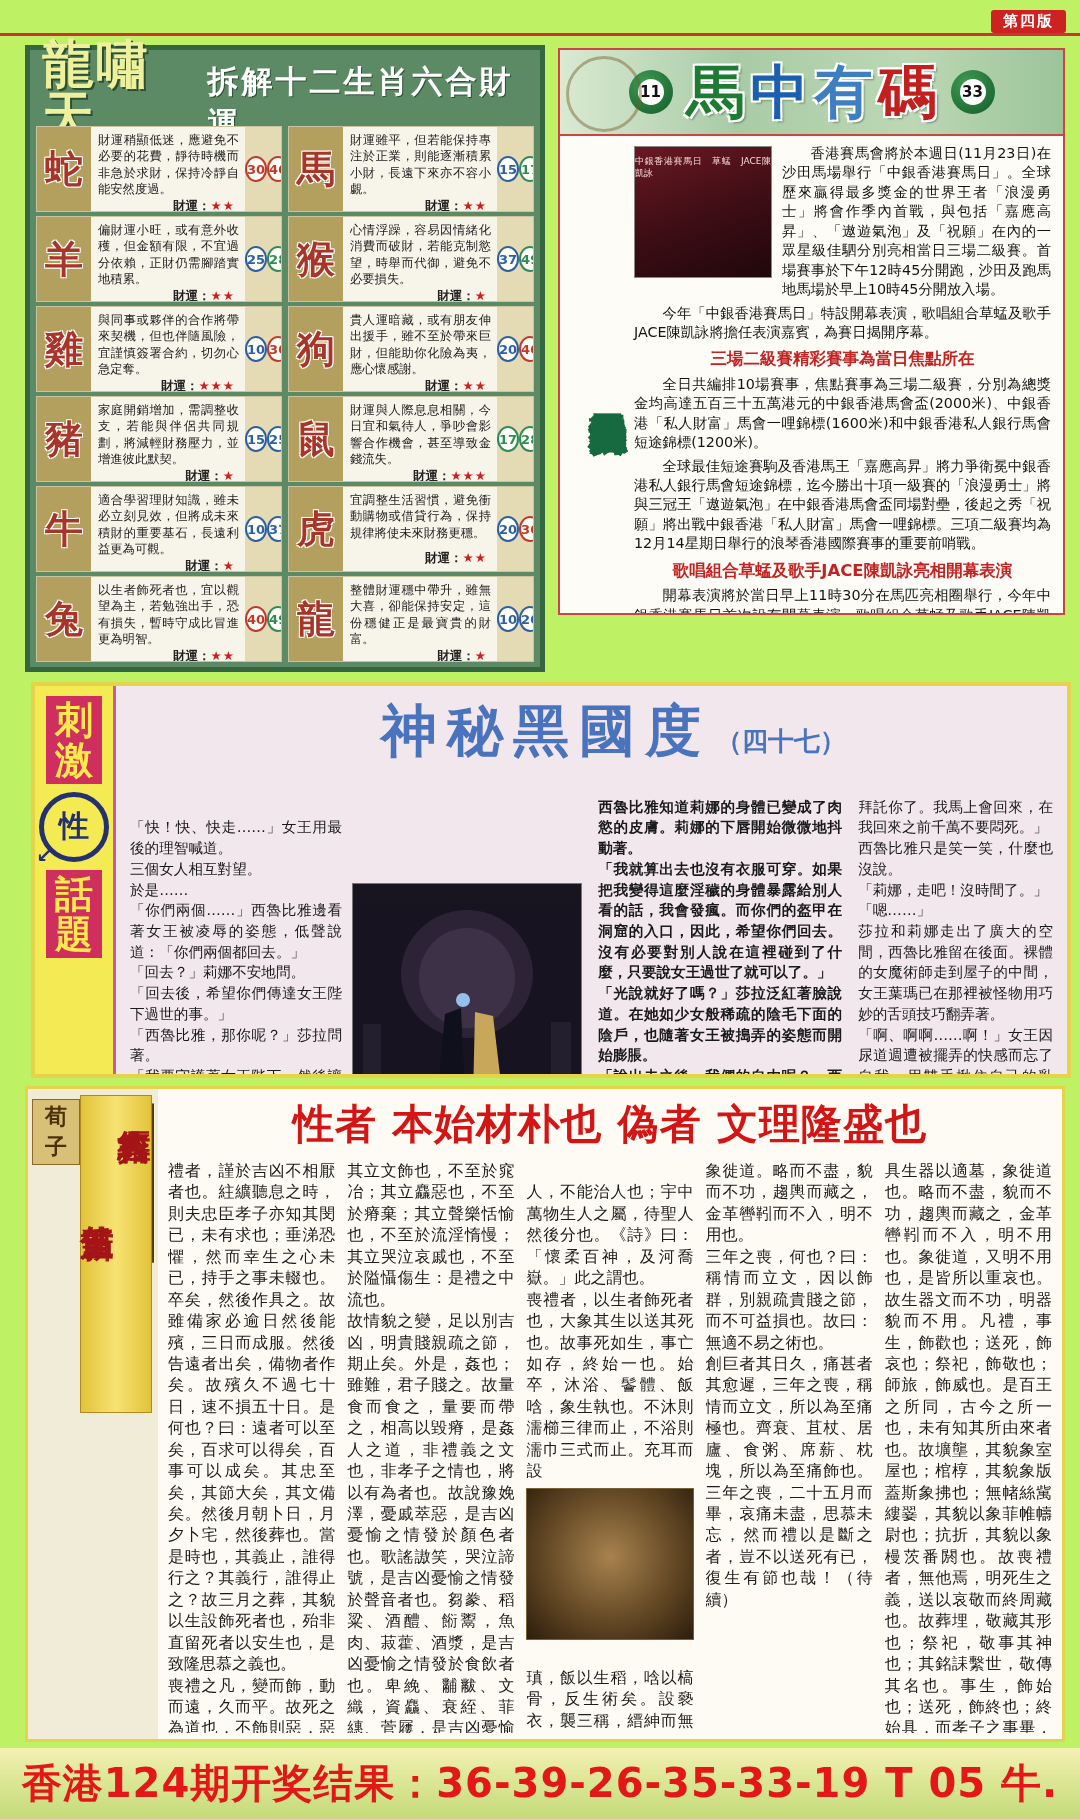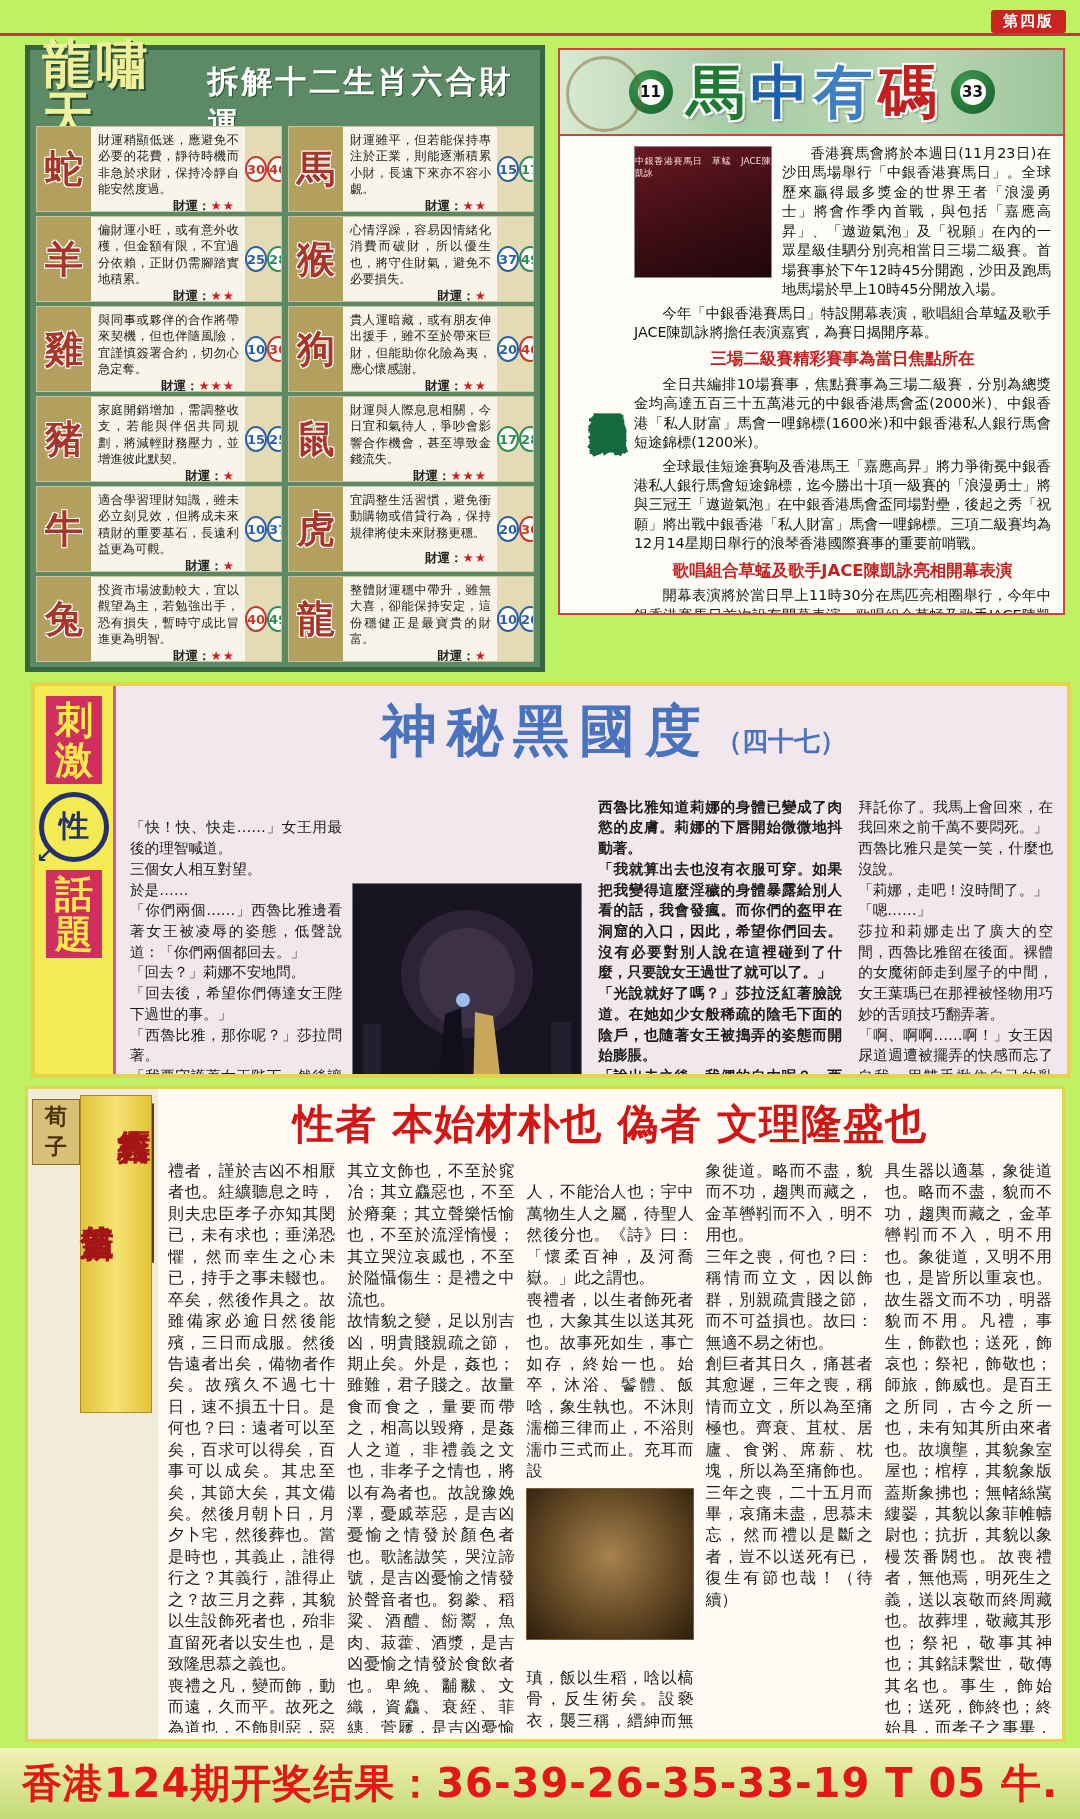--- a/index.html
+++ b/index.html
@@ -149,21 +149,21 @@
             <div class="zfort"><span>財運：</span><span class="stars">★★</span></div>
             </div>
           <div class="znums">
             <div class="ball" style="color: rgb(46, 95, 163);">25</div>
             <div class="ball" style="color: rgb(46, 139, 87);">28</div>
             </div>
         </div>
         <div class="zcell">
           <div class="zlabel">猴</div>
           <div class="zbody">
-              <div class="zdesc">心情浮躁，容易因情緒化消費而破財，所以優生也，將守住財氣，避免不必要損失。</div>
+              <div class="zdesc">心情浮躁，容易因情緒化消費而破財，若能克制慾望，時舉而代御，避免不必要損失。</div>
             <div class="zfort"><span>財運：</span><span class="stars">★</span></div>
             </div>
           <div class="znums">
             <div class="ball" style="color: rgb(46, 95, 163);">37</div>
             <div class="ball" style="color: rgb(46, 139, 87);">49</div>
             </div>
         </div>
       </div>
 
       <div class="zrow">
@@ -238,21 +238,21 @@
             <div class="ball" style="color: rgb(46, 95, 163);">20</div>
             <div class="ball" style="color: rgb(192, 57, 43);">30</div>
             </div>
         </div>
       </div>
 
       <div class="zrow">
         <div class="zcell">
           <div class="zlabel">兔</div>
           <div class="zbody">
-              <div class="zdesc">投資市場波動較大，宜以觀望為主，若勉強出手，恐有損失，暫時守成比冒進更為明智。</div>
+              <div class="zdesc">以生者飾死者也，宜以觀望為主，若勉強出手，恐有損失，暫時守成比冒進更為明智。</div>
             <div class="zfort"><span>財運：</span><span class="stars">★★</span></div>
             </div>
           <div class="znums">
             <div class="ball" style="color: rgb(192, 57, 43);">40</div>
             <div class="ball" style="color: rgb(46, 139, 87);">49</div>
             </div>
         </div>
         <div class="zcell">
           <div class="zlabel">龍</div>
           <div class="zbody">

